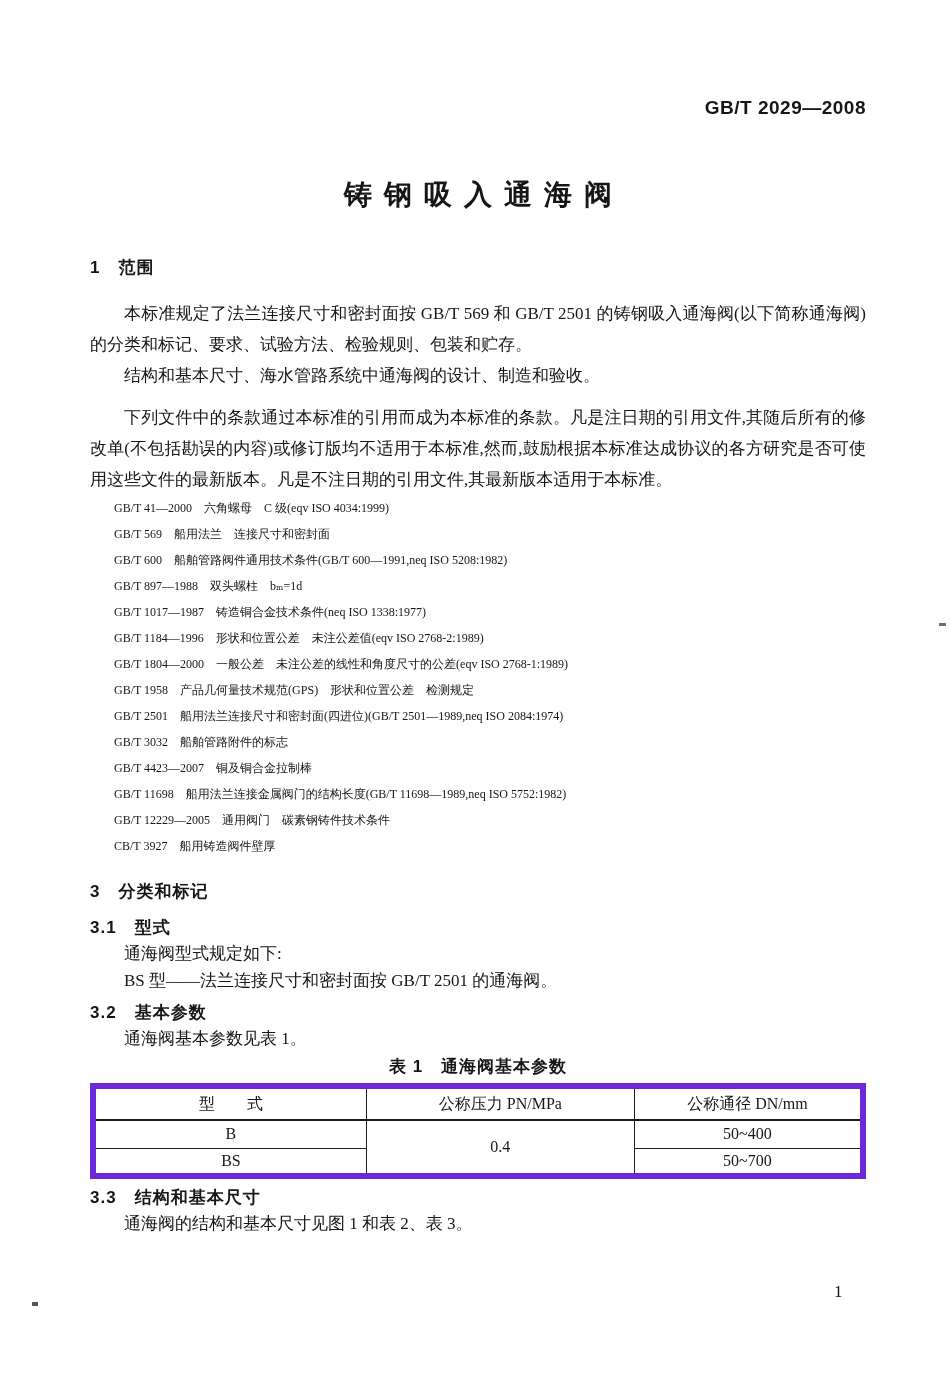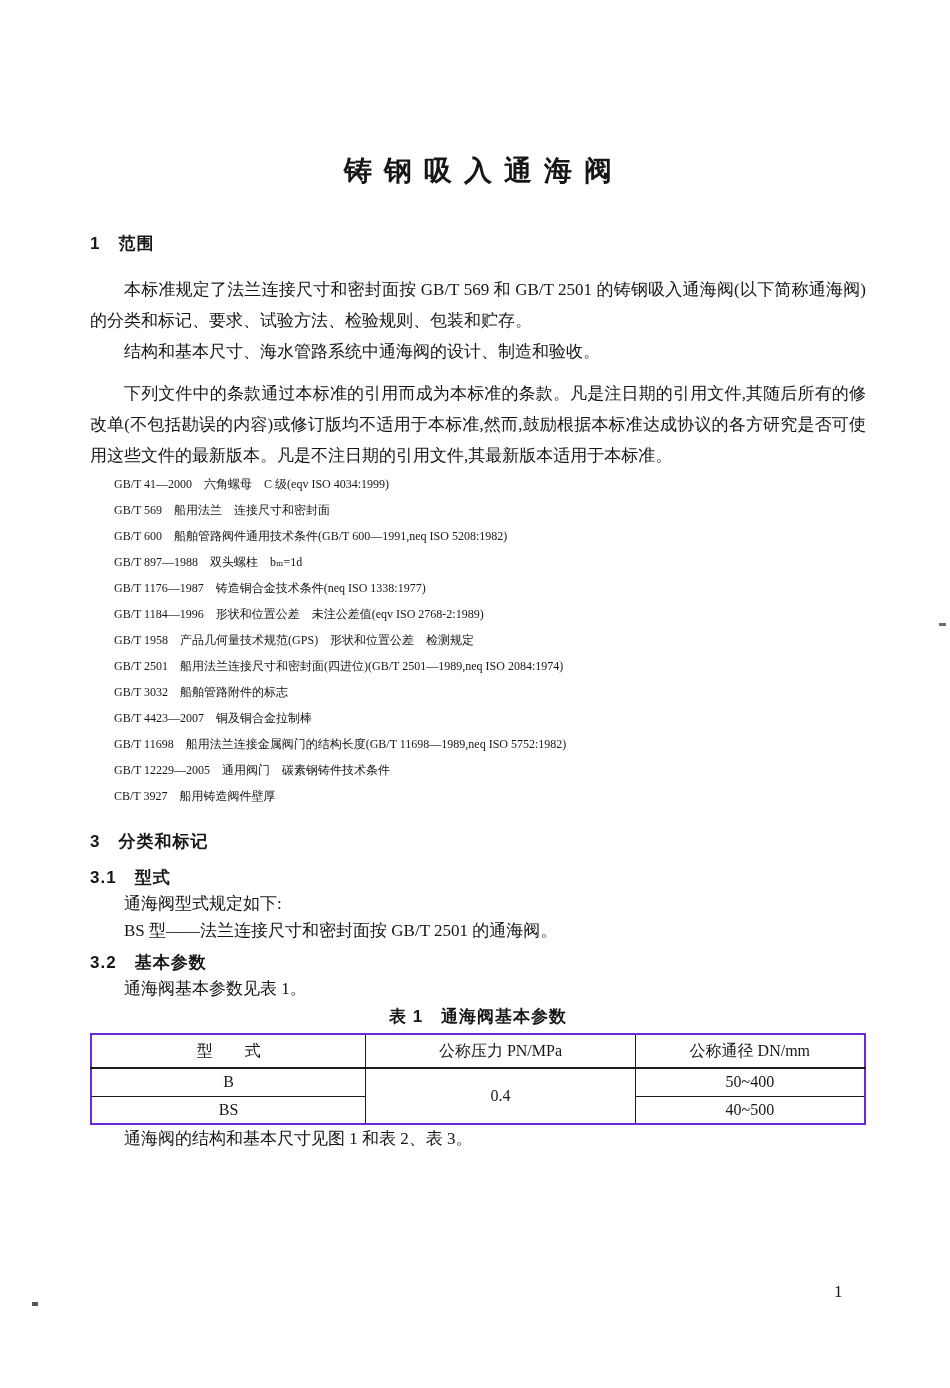--- a/index.html
+++ b/index.html
@@ -53,21 +53,21 @@
   .ref-item { white-space:nowrap; }
 
   .line-p { font-size:17px; line-height:27px; padding-left:2em; }
 
   .tbl-caption { margin-top:3px; text-align:center; letter-spacing:1px; }
 
   table.basic-params {
     width:100%;
     margin-top:4px;
     border-collapse:collapse;
-    border:2px solid #6d28d9;
+    border:6px solid #6d28d9;
     font-size:16px;
   }
   table.basic-params th, table.basic-params td {
     border:1px solid #1c1c1c;
     text-align:center;
     vertical-align:middle;
     font-weight:normal;
     padding:0 4px;
   }
   table.basic-params thead th { height:34px; border-bottom:2px solid #1c1c1c; }
@@ -84,35 +84,37 @@
   .artifact { position:absolute; background:#6e6e6e; }
   .artifact-right { top:623px; left:939px; width:7px; height:3px; }
   .artifact-left  { top:1302px; left:32px; width:6px; height:4px; background:#555; }
 </style>
 </head>
 <body>
 
 <div class="page">
   <div class="content">
 
+    <div class="std-code">GB/T 2029—2008</div>
 
     <div class="doc-title">铸钢吸入通海阀</div>
 
     <div class="sec-h h-s1">1　范围</div>
     <p class="body-p mt-scope">本标准规定了法兰连接尺寸和密封面按 GB/T 569 和 GB/T 2501 的铸钢吸入通海阀(以下简称通海阀)的分类和标记、要求、试验方法、检验规则、包装和贮存。</p>
     <p class="body-p">结构和基本尺寸、海水管路系统中通海阀的设计、制造和验收。</p>
 
     <p class="body-p mt-intro">下列文件中的条款通过本标准的引用而成为本标准的条款。凡是注日期的引用文件,其随后所有的修改单(不包括勘误的内容)或修订版均不适用于本标准,然而,鼓励根据本标准达成协议的各方研究是否可使用这些文件的最新版本。凡是不注日期的引用文件,其最新版本适用于本标准。</p>
     <div class="ref-list">
         <div class="ref-item">GB/T 41—2000　六角螺母　C 级(eqv ISO 4034:1999)</div>
         <div class="ref-item">GB/T 569　船用法兰　连接尺寸和密封面</div>
         <div class="ref-item">GB/T 600　船舶管路阀件通用技术条件(GB/T 600—1991,neq ISO 5208:1982)</div>
         <div class="ref-item">GB/T 897—1988　双头螺柱　bₘ=1d</div>
-        <div class="ref-item">GB/T 1176—1987　铸造铜合金技术条件(neq ISO 1338:1977)</div>
+        <div class="ref-item">GB/T 1017—1987　铸造铜合金技术条件(neq ISO 1338:1977)</div>
         <div class="ref-item">GB/T 1184—1996　形状和位置公差　未注公差值(eqv ISO 2768-2:1989)</div>
+        <div class="ref-item">GB/T 1804—2000　一般公差　未注公差的线性和角度尺寸的公差(eqv ISO 2768-1:1989)</div>
         <div class="ref-item">GB/T 1958　产品几何量技术规范(GPS)　形状和位置公差　检测规定</div>
         <div class="ref-item">GB/T 2501　船用法兰连接尺寸和密封面(四进位)(GB/T 2501—1989,neq ISO 2084:1974)</div>
         <div class="ref-item">GB/T 3032　船舶管路附件的标志</div>
         <div class="ref-item">GB/T 4423—2007　铜及铜合金拉制棒</div>
         <div class="ref-item">GB/T 11698　船用法兰连接金属阀门的结构长度(GB/T 11698—1989,neq ISO 5752:1982)</div>
         <div class="ref-item">GB/T 12229—2005　通用阀门　碳素钢铸件技术条件</div>
         <div class="ref-item">CB/T 3927　船用铸造阀件壁厚</div>
       </div>
 
     <div class="sec-h h-s3">3　分类和标记</div>
@@ -135,25 +137,26 @@
         </tr>
       </thead>
       <tbody>
         <tr>
           <td>B</td>
           <td rowspan="2">0.4</td>
           <td>50~400</td>
         </tr>
         <tr>
           <td>BS</td>
-          <td>40~500</td>
+          <td>50~700</td>
         </tr>
       </tbody>
     </table>
 
+    <div class="sub-h h-s33">3.3　结构和基本尺寸</div>
     <p class="line-p">通海阀的结构和基本尺寸见图 1 和表 2、表 3。</p>
 
   </div>
 
   <div class="page-num">1</div>
 
   <div class="artifact artifact-right"></div>
   <div class="artifact artifact-left"></div>
 </div>
 

